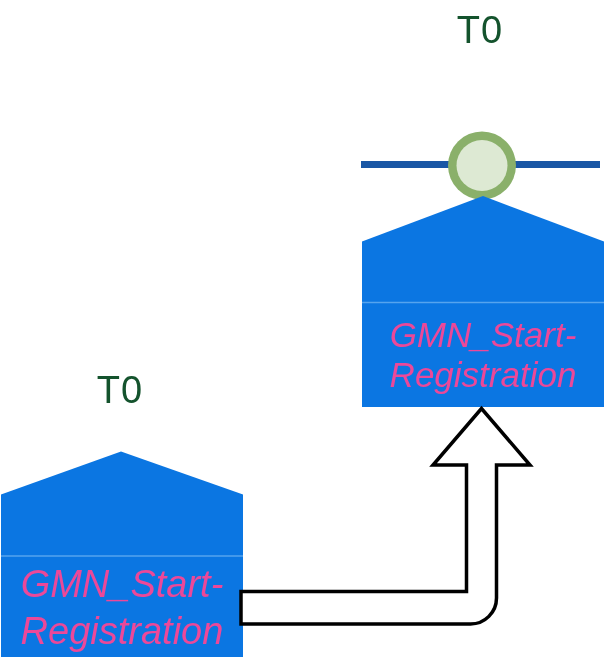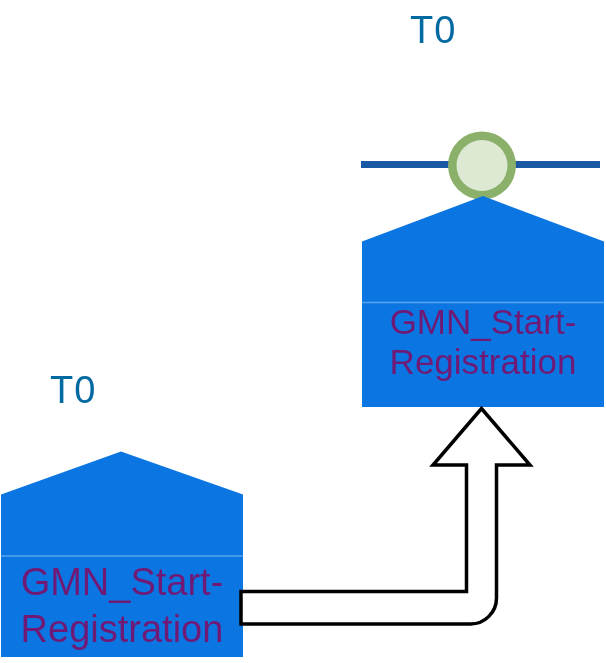--- a/index.html
+++ b/index.html
@@ -8,35 +8,37 @@
     width: 606px;
     height: 663px;
     background: #ffffff;
     overflow: hidden;
     font-family: "Liberation Sans", sans-serif;
   }
   .stage svg { position: absolute; left: 0; top: 0; }
   .time-label {
     position: absolute;
     width: 140px;
-    text-align: left;
+    text-align: center;
     font-size: 38px;
     line-height: 1.0;
-    color: #0369a1;
+    color: #14532d;
     letter-spacing: 1px;
   }
   .time-label.top { left: 410px; top: 11px; }
   .time-label.bottom { left: 50px; top: 371px; }
   .shape-label {
     position: absolute;
     display: flex;
     flex-direction: column;
     align-items: center;
+    justify-content: center;
     text-align: center;
-    color: #701a75;
+    color: #ec4899;
+    font-style: italic;
   }
   .shape-label.target {
     left: 362px; top: 302px; width: 242px; height: 105px;
     font-size: 35px; line-height: 40px;
   }
   .shape-label.source {
     left: 1px; top: 556px; width: 242px; height: 101px;
     font-size: 38px; line-height: 47px; padding-top: 3px; box-sizing: border-box;
   }
   .shape-label div { width: 100%; }

